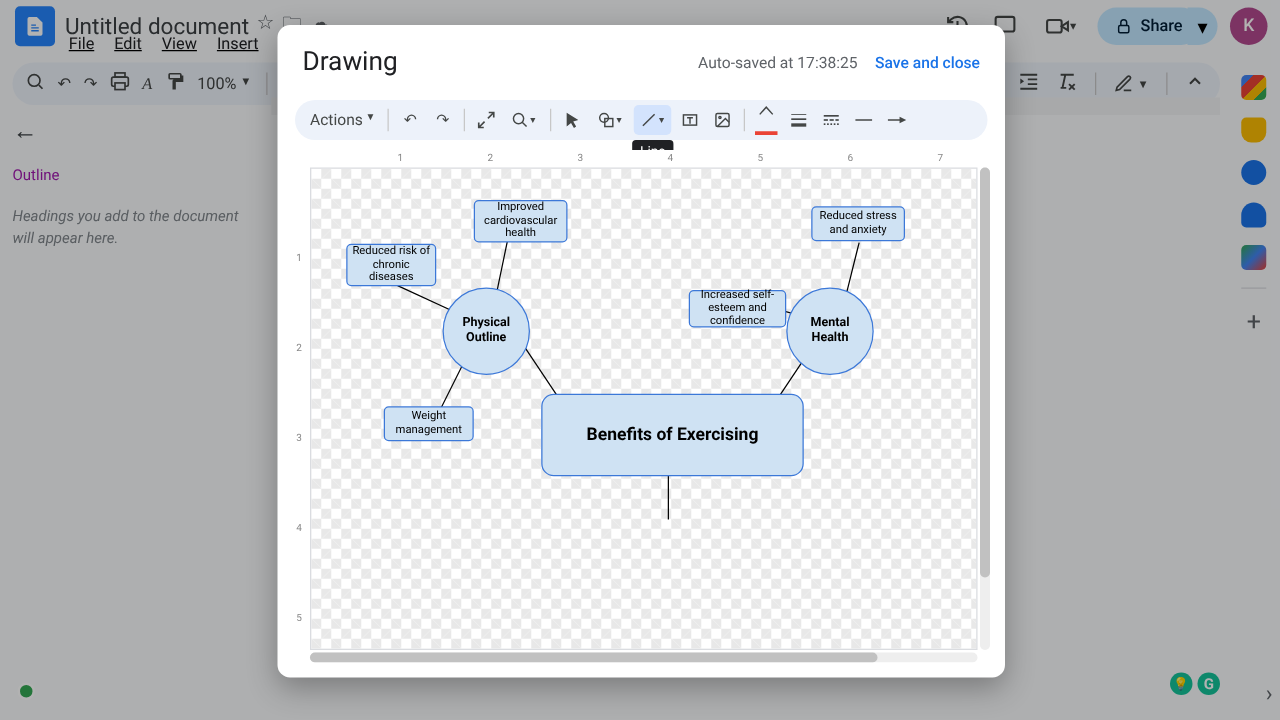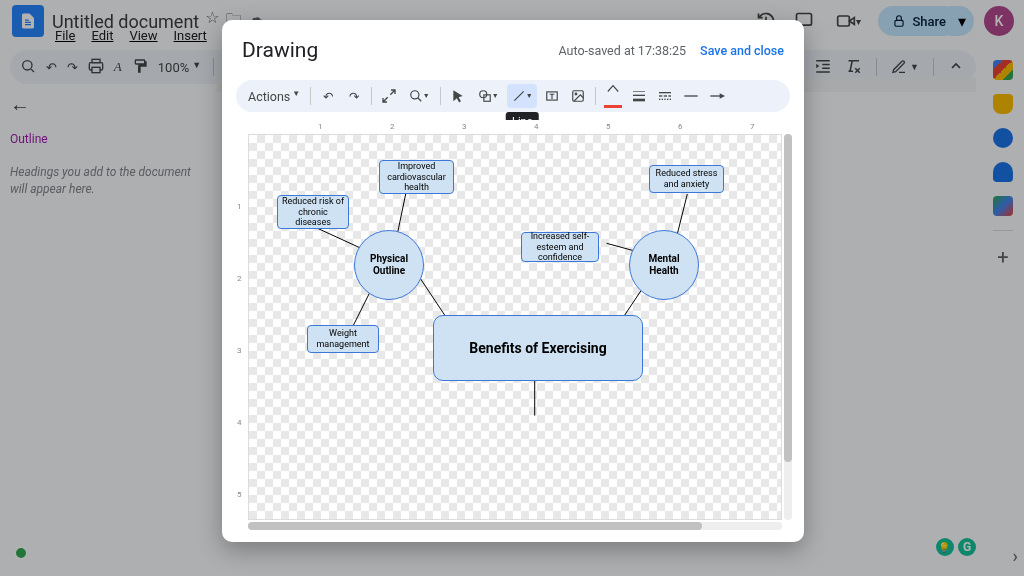--- a/index.html
+++ b/index.html
@@ -357,21 +357,21 @@
       <div class="shape main-rect" style="left:184px; top:180px; width:210px; height:66px;">Benefits of Exercising</div>
 
       <div class="shape circle" style="left:105px; top:95px; width:70px; height:70px; white-space:pre-line;">Physical
 Outline</div>
       <div class="shape circle" style="left:380px; top:95px; width:70px; height:70px; white-space:pre-line;">Mental
 Health</div>
 
       <div class="shape rrect" style="left:28px; top:60px; width:72px; height:34px;">Reduced risk of chronic diseases</div>
       <div class="shape rrect" style="left:130px; top:25px; width:75px; height:34px;">Improved cardiovascular health</div>
       <div class="shape rrect" style="left:58px; top:190px; width:72px; height:28px;">Weight management</div>
-      <div class="shape rrect" style="left:272px; top:97px; width:78px; height:30px;">Increased self-esteem and confidence</div>
+      <div class="shape rrect" style="left:302px; top:97px; width:78px; height:30px;">Increased self-esteem and confidence</div>
       <div class="shape rrect" style="left:400px; top:30px; width:75px; height:28px;">Reduced stress and anxiety</div>
     </div>
     <div class="hscroll">
         <div class="hscroll-thumb"></div>
       </div>
     <div class="vscroll">
         <div class="vscroll-thumb"></div>
       </div>
   </div>
 </div>

